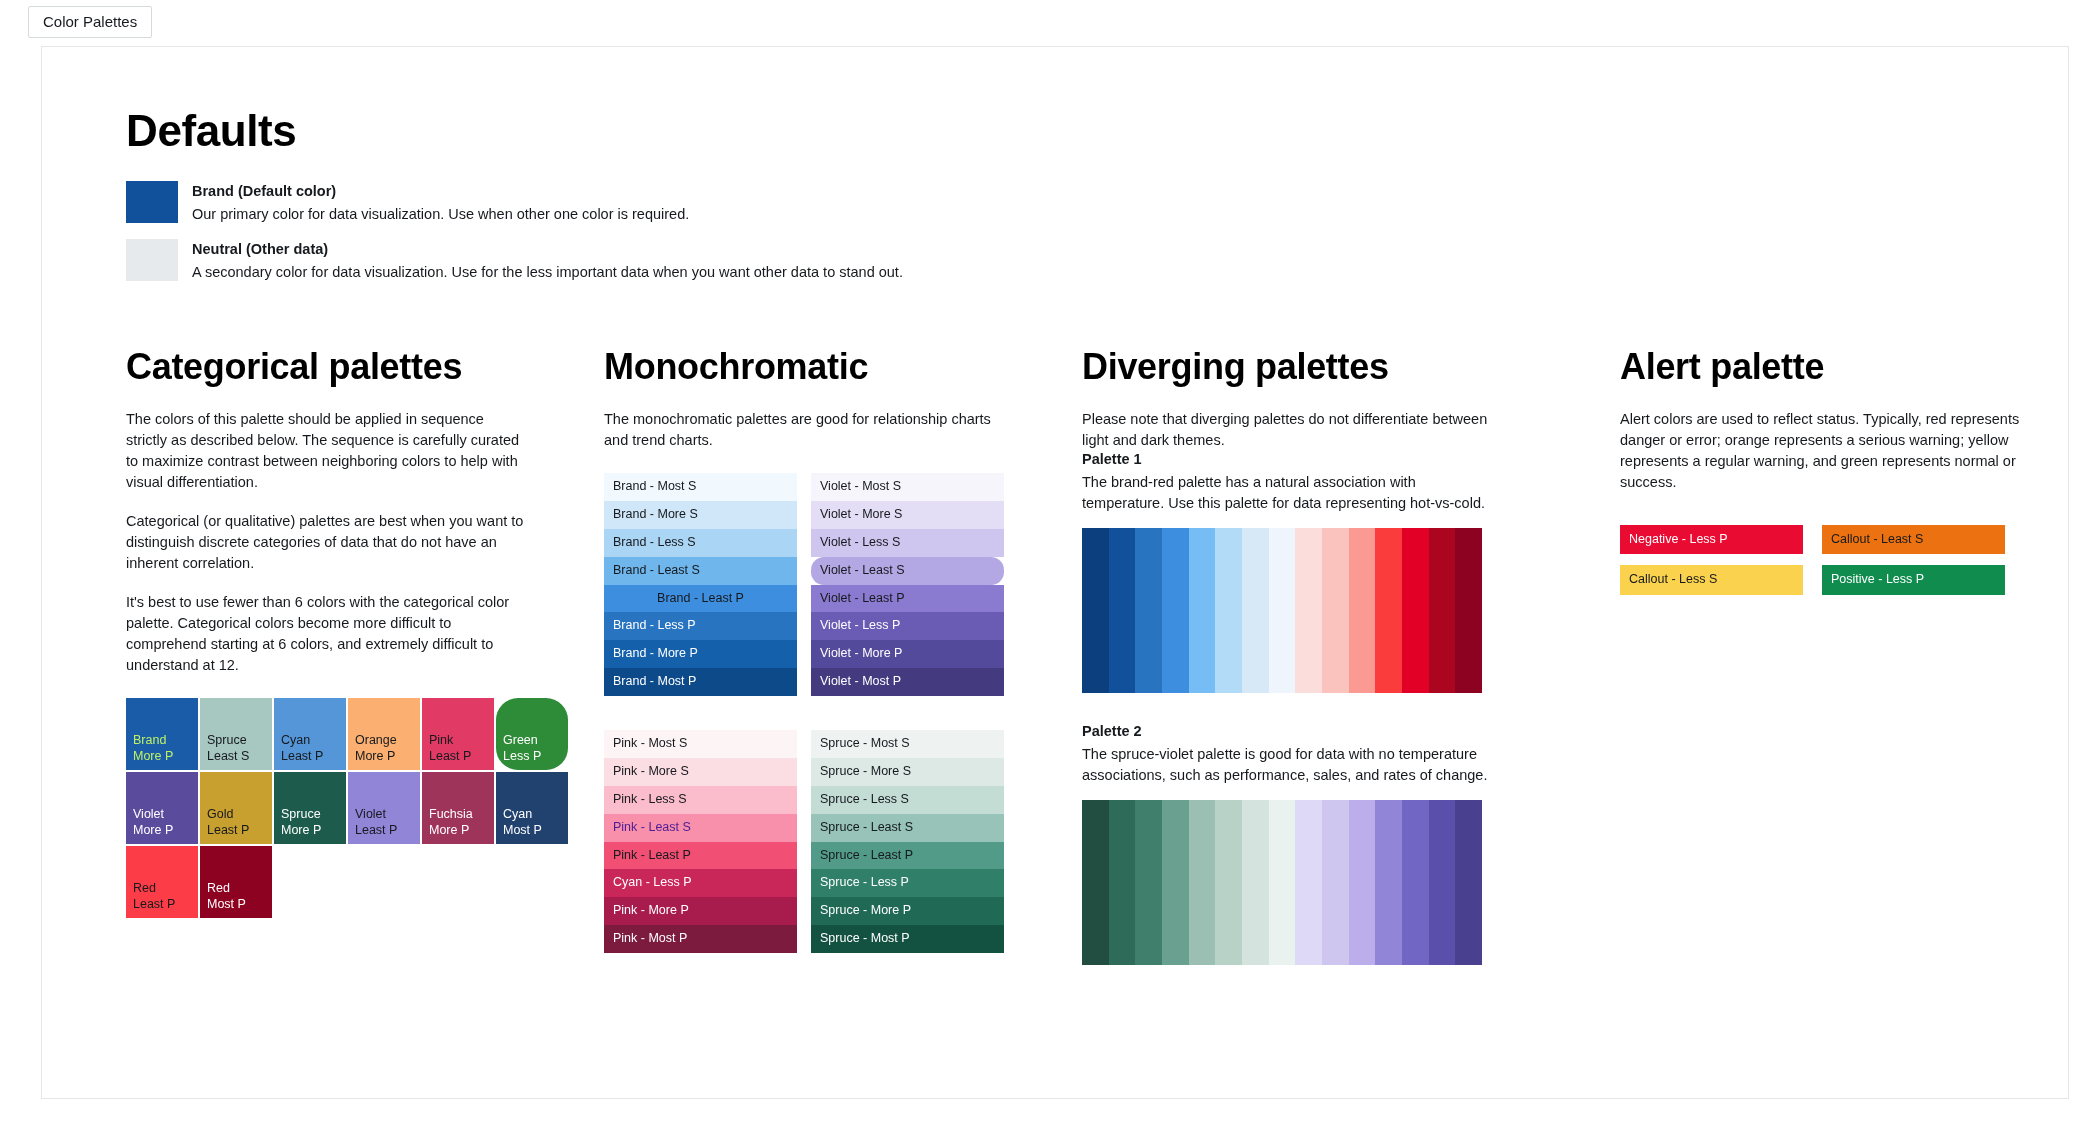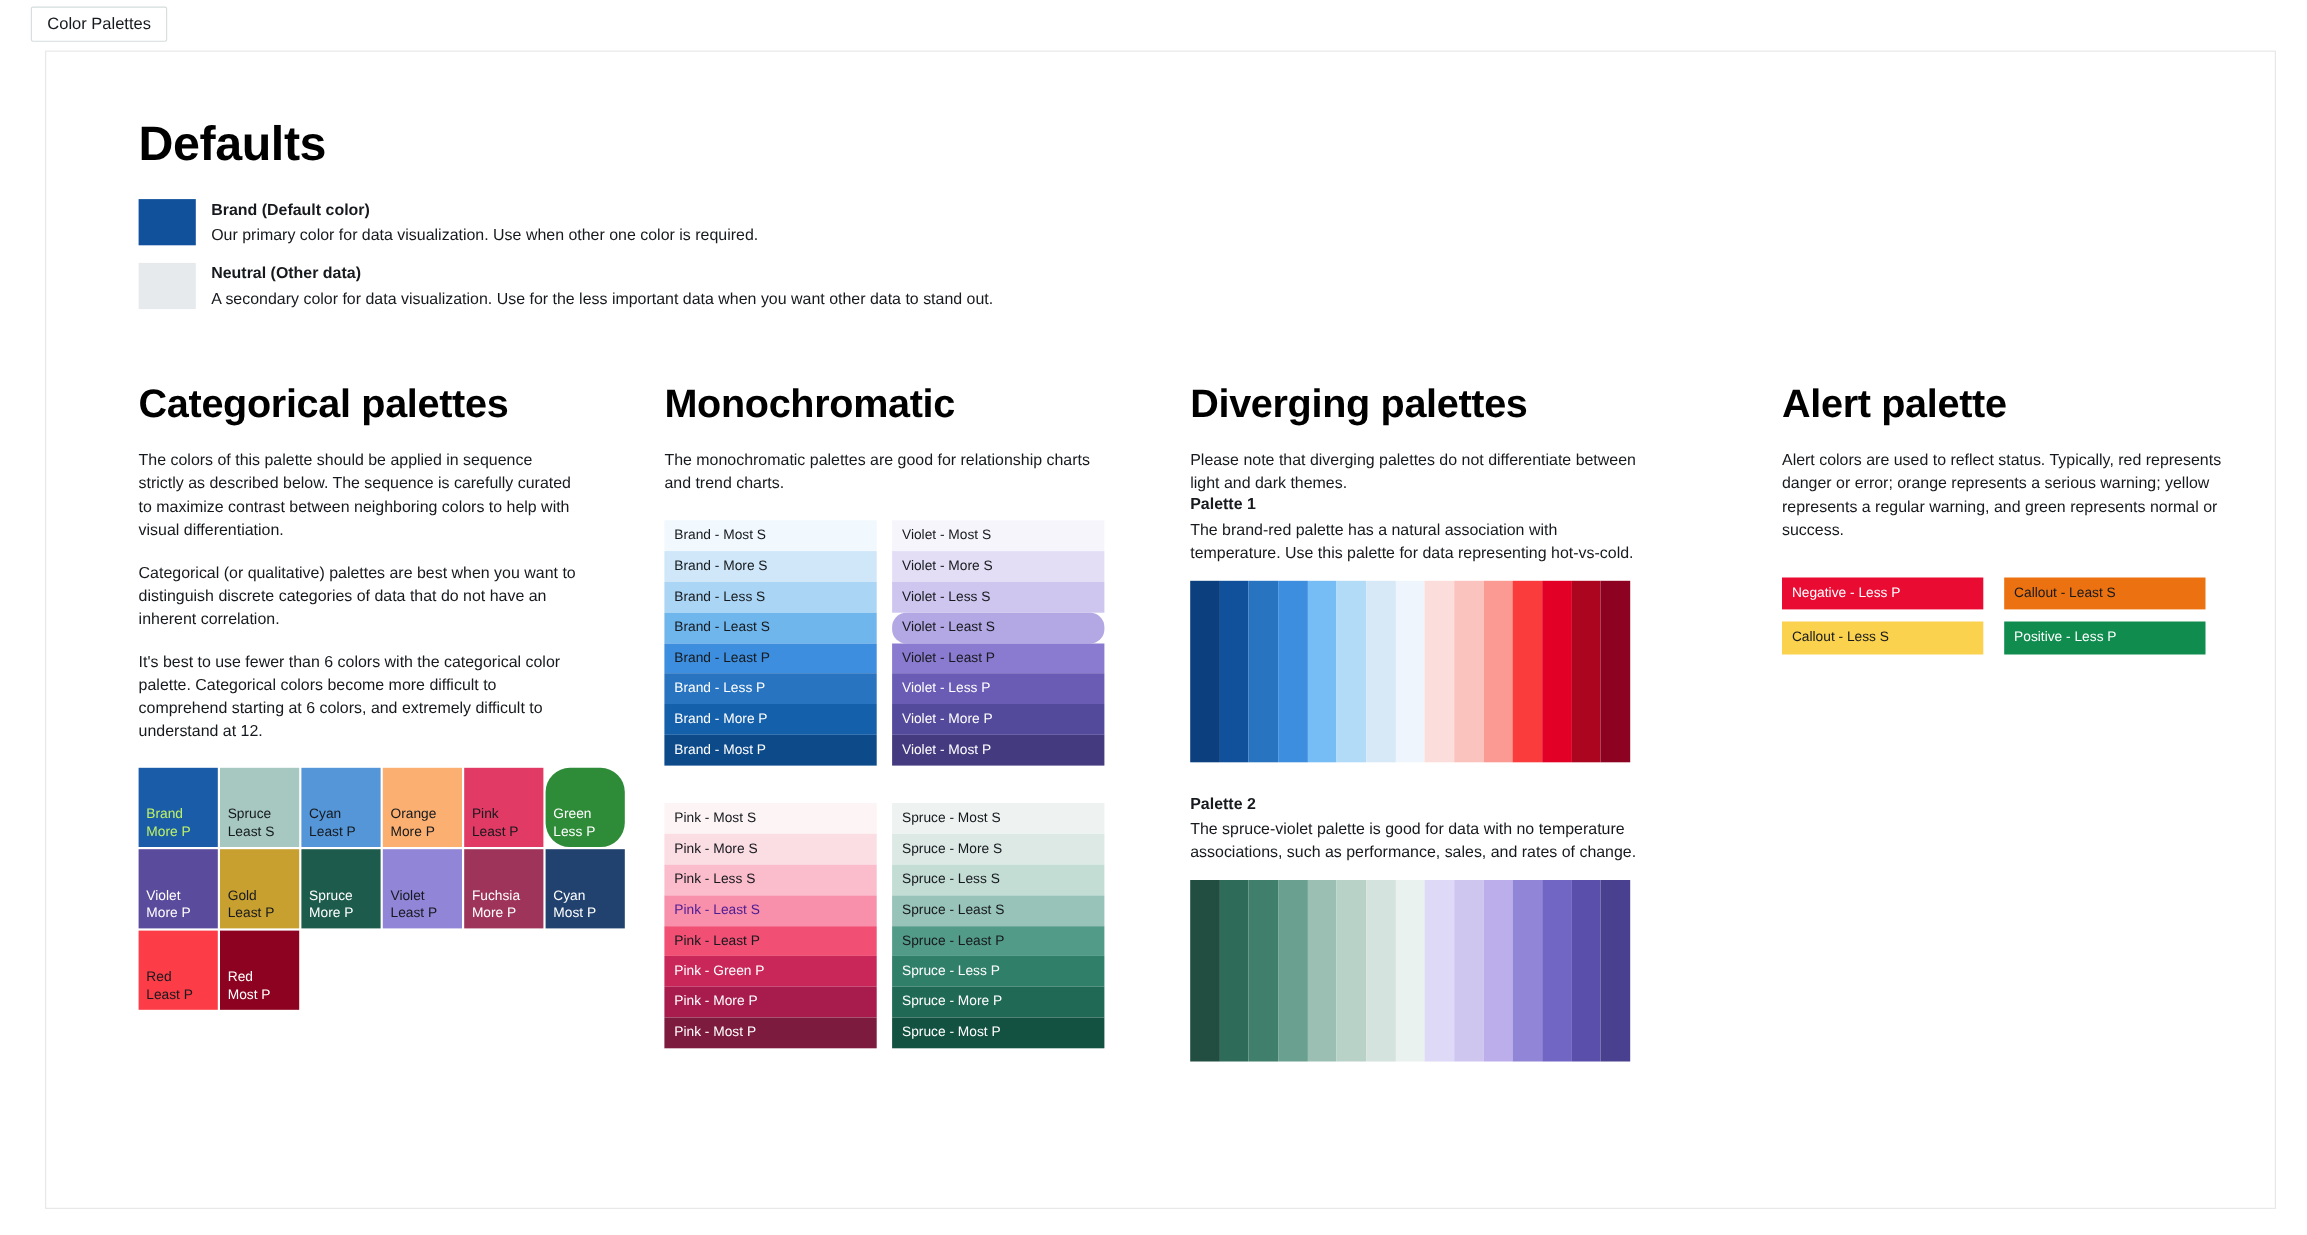--- a/index.html
+++ b/index.html
@@ -218,42 +218,42 @@
 
       <div class="col col-mono">
         <h2 class="sec">Monochromatic</h2>
         <p class="body">The monochromatic palettes are good for relationship charts and trend charts.</p>
         <div class="mono-wrap" id="mono-wrap">
             <div class="mono-col">
               <div class="mono-row" style="background: rgb(241, 248, 254); color: rgb(22, 25, 29);">Brand - Most S</div>
               <div class="mono-row" style="background: rgb(207, 231, 249); color: rgb(22, 25, 29);">Brand - More S</div>
               <div class="mono-row" style="background: rgb(171, 213, 244); color: rgb(22, 25, 29);">Brand - Less S</div>
               <div class="mono-row" style="background: rgb(111, 182, 237); color: rgb(22, 25, 29);">Brand - Least S</div>
-              <div class="mono-row" style="background: rgb(61, 142, 222); color: rgb(22, 25, 29);">Brand - Least P</div>
+              <div class="mono-row" style="background: rgb(61, 142, 222); color: rgb(22, 25, 29); text-align: center;">Brand - Least P</div>
               <div class="mono-row" style="background: rgb(40, 116, 192); color: rgb(255, 255, 255);">Brand - Less P</div>
               <div class="mono-row" style="background: rgb(21, 96, 171); color: rgb(255, 255, 255);">Brand - More P</div>
               <div class="mono-row" style="background: rgb(13, 74, 138); color: rgb(255, 255, 255);">Brand - Most P</div>
             </div>
             <div class="mono-col">
               <div class="mono-row" style="background: rgb(247, 245, 252); color: rgb(22, 25, 29);">Violet - Most S</div>
               <div class="mono-row" style="background: rgb(227, 222, 245); color: rgb(22, 25, 29);">Violet - More S</div>
               <div class="mono-row" style="background: rgb(207, 198, 239); color: rgb(22, 25, 29);">Violet - Less S</div>
               <div class="mono-row" style="background: rgb(179, 167, 228); color: rgb(22, 25, 29); border-radius: 13px;">Violet - Least S</div>
               <div class="mono-row" style="background: rgb(139, 123, 208); color: rgb(22, 25, 29);">Violet - Least P</div>
               <div class="mono-row" style="background: rgb(106, 92, 181); color: rgb(255, 255, 255);">Violet - Less P</div>
               <div class="mono-row" style="background: rgb(84, 74, 155); color: rgb(255, 255, 255);">Violet - More P</div>
               <div class="mono-row" style="background: rgb(68, 58, 128); color: rgb(255, 255, 255);">Violet - Most P</div>
             </div>
             <div class="mono-col mono-block2">
               <div class="mono-row" style="background: rgb(253, 244, 246); color: rgb(22, 25, 29);">Pink - Most S</div>
               <div class="mono-row" style="background: rgb(251, 221, 228); color: rgb(22, 25, 29);">Pink - More S</div>
               <div class="mono-row" style="background: rgb(251, 188, 204); color: rgb(22, 25, 29);">Pink - Less S</div>
               <div class="mono-row" style="background: rgb(248, 143, 171); color: #4c1d95;">Pink - Least S</div>
               <div class="mono-row" style="background: rgb(242, 79, 116); color: rgb(22, 25, 29);">Pink - Least P</div>
-              <div class="mono-row" style="background: rgb(201, 39, 90); color: rgb(255, 255, 255);">Pink - Green P</div>
+              <div class="mono-row" style="background: rgb(201, 39, 90); color: rgb(255, 255, 255);">Cyan - Less P</div>
               <div class="mono-row" style="background: rgb(167, 27, 77); color: rgb(255, 255, 255);">Pink - More P</div>
               <div class="mono-row" style="background: rgb(125, 27, 62); color: rgb(255, 255, 255);">Pink - Most P</div>
             </div>
             <div class="mono-col mono-block2">
               <div class="mono-row" style="background: rgb(238, 243, 242); color: rgb(22, 25, 29);">Spruce - Most S</div>
               <div class="mono-row" style="background: rgb(220, 233, 229); color: rgb(22, 25, 29);">Spruce - More S</div>
               <div class="mono-row" style="background: rgb(195, 221, 213); color: rgb(22, 25, 29);">Spruce - Less S</div>
               <div class="mono-row" style="background: rgb(151, 195, 184); color: rgb(22, 25, 29);">Spruce - Least S</div>
               <div class="mono-row" style="background: rgb(83, 155, 137); color: rgb(22, 25, 29);">Spruce - Least P</div>
               <div class="mono-row" style="background: rgb(47, 127, 105); color: rgb(255, 255, 255);">Spruce - Less P</div>

